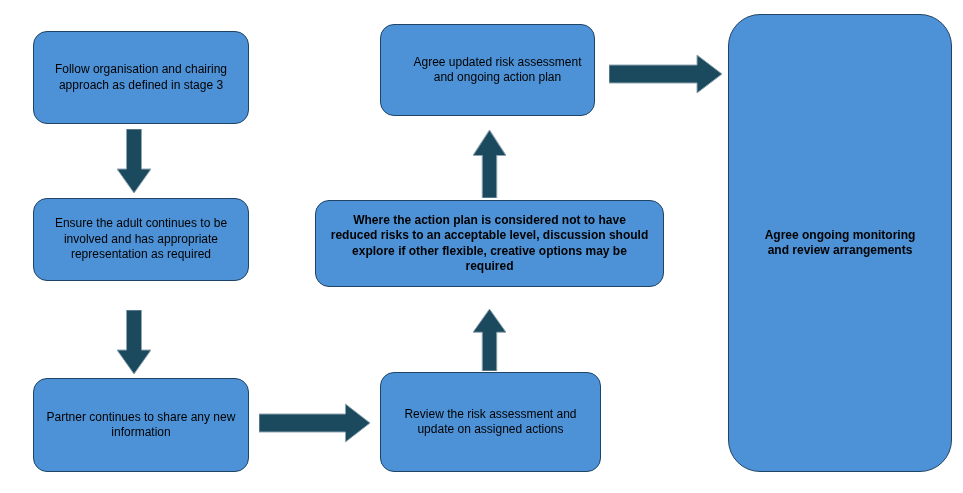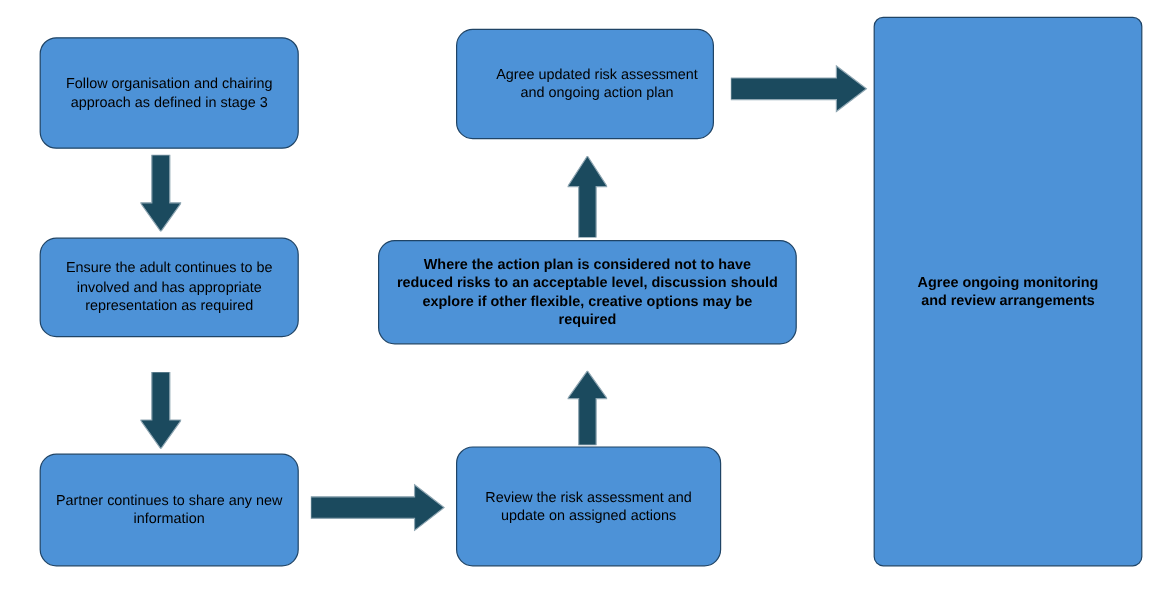--- a/index.html
+++ b/index.html
@@ -37,21 +37,21 @@
   #node-follow     { left: 33px;  top: 31px;  width: 216px; height: 93px;  }
   #node-ensure     { left: 33px;  top: 198px; width: 216px; height: 83px; }
   #node-partner    { left: 33px;  top: 378px; width: 216px; height: 94px;  }
   
   #node-agree-updated { left: 380px; top: 24px;  width: 215px; height: 92px; padding-left: 32px;  }
   #node-where         { left: 315px; top: 200px; width: 349px; height: 87px; padding: 6px 14px; font-weight: bold; }
   #node-review        { left: 380px; top: 372px; width: 221px; height: 100px; }
   
   #node-agree-ongoing {
     left: 728px; top: 14px; width: 224px; height: 458px;
-    border-radius: 8px;
+    border-radius: 32px;
     padding: 6px 26px;
   }
 
   .arrow { position: absolute; display: block; }
   .arrow polygon {
     fill: var(--arrow_fill, #1B4A5E);
     stroke: var(--arrow_stroke, #8FA6B2);
     stroke-width: 1;
   }
   #arrow-down-1  { left: 117px; top: 129px; width: 34px;  height: 64px; }

